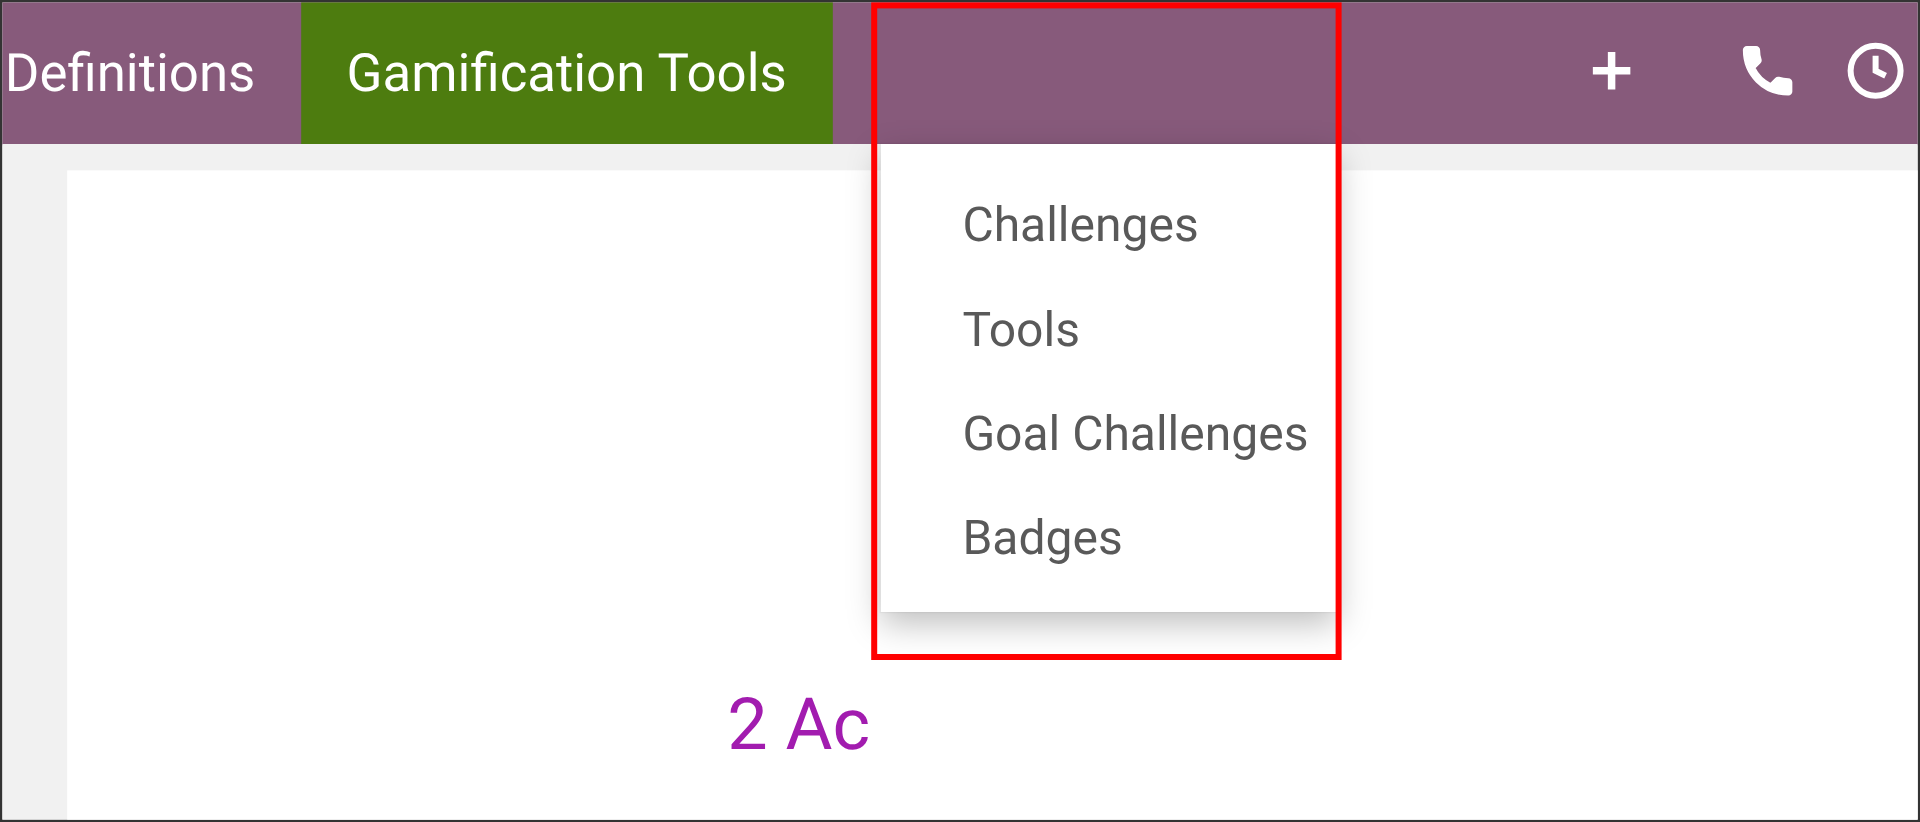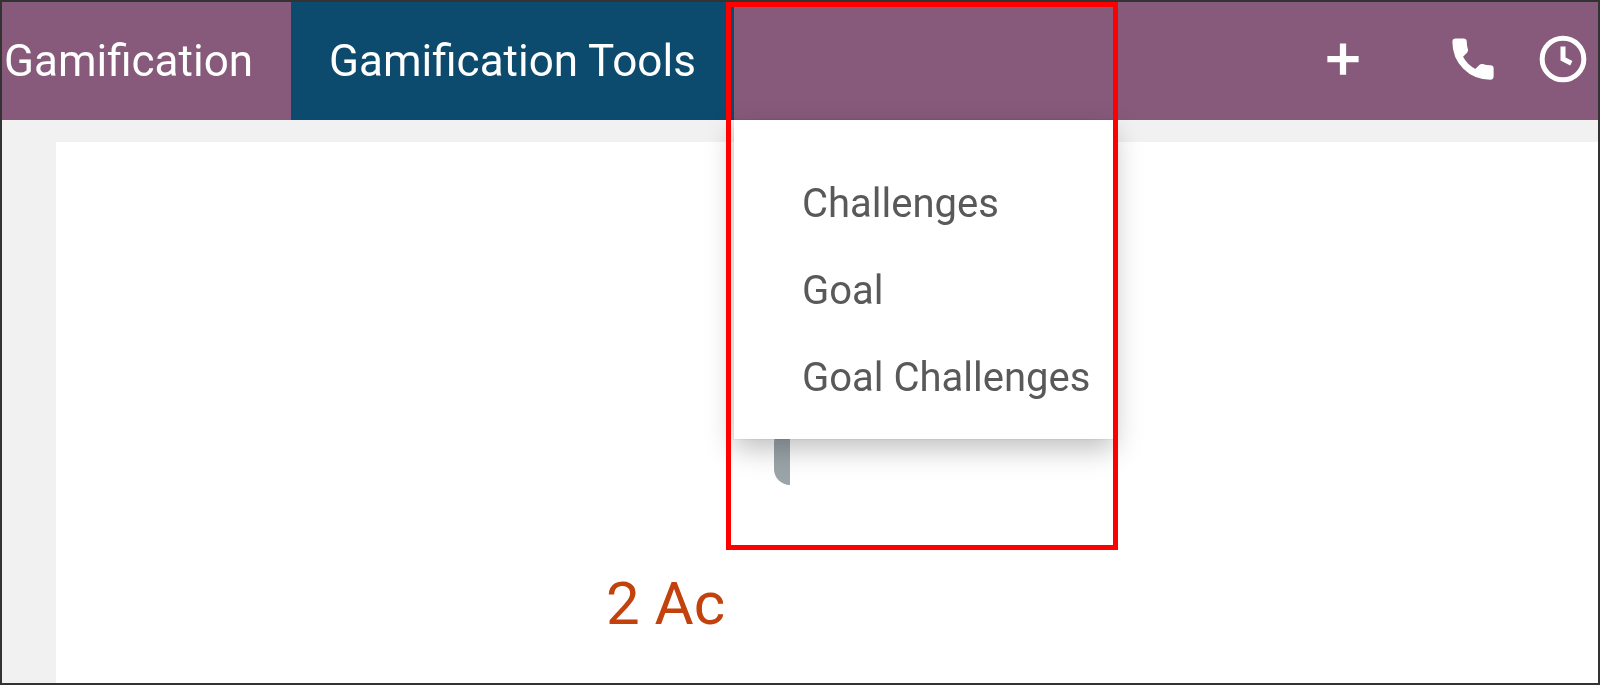--- a/index.html
+++ b/index.html
@@ -45,21 +45,21 @@
     font-size: 44px;
     color: #fff;
     white-space: nowrap;
     cursor: pointer;
     user-select: none;
   }
   .menu-item.first {
     padding-left: 2px;
   }
   .menu-item.active {
-    background: #0c4a6e;
+    background: #4d7c0f;
   }
   .icon-btn {
     width: 130px;
     display: flex;
     align-items: center;
     justify-content: center;
     cursor: pointer;
   }
   .icon-btn svg {
     width: 50px;
@@ -93,33 +93,33 @@
     height: 58px;
     background: #9aa5aa;
     border-top-left-radius: 16px;
     border-bottom-left-radius: 16px;
   }
   .stat-text {
     position: absolute;
     top: 426px;
     left: 550px;
     font-size: 60px;
-    color: #c2410c;
+    color: #a21caf;
     white-space: nowrap;
   }
 
   
   .dropdown {
     position: absolute;
     top: 118px; 
     left: 732px;
     width: 380px;
     background: #ffffff;
     box-shadow: 0 10px 26px rgba(0,0,0,0.25), 0 0 0 1px rgba(0,0,0,0.04);
-    padding: 40px 0 18px 0;
+    padding: 24px 0 18px 0;
   }
   .dropdown-item {
     font-size: 40px;
     color: #595959;
     padding: 20px 0 20px 68px;
     cursor: pointer;
     white-space: nowrap;
   }
 
   
@@ -135,21 +135,21 @@
   }
 </style>
 </head>
 <body>
 
 <div class="frame">
 
   <div class="topbar">
     <div class="menu-group">
       <div class="menu-item first">
-        <span>Gamification</span>
+        <span>Definitions</span>
       </div>
       <div class="menu-item active">
         <span>Gamification Tools</span>
       </div>
     </div>
 
     <div class="icon-btn">
       <span>
         <svg viewBox="0 0 24 24">
             <path d="M19 13H13V19H11V13H5V11H11V5H13V11H19V13Z"></path>
@@ -176,19 +176,20 @@
   <div class="content">
     <div class="card">
       <div class="avatar-fragment"></div>
       <div class="stat-text">2 Ac</div>
 
     </div>
   </div>
 
   <div class="dropdown">
     <div class="dropdown-item">Challenges</div>
-    <div class="dropdown-item">Goal</div>
+    <div class="dropdown-item">Tools</div>
     <div class="dropdown-item">Goal Challenges</div>
+    <div class="dropdown-item">Badges</div>
   </div>
 
   <div class="annotation-box"></div>
 
 </div>
 
 </body></html>

